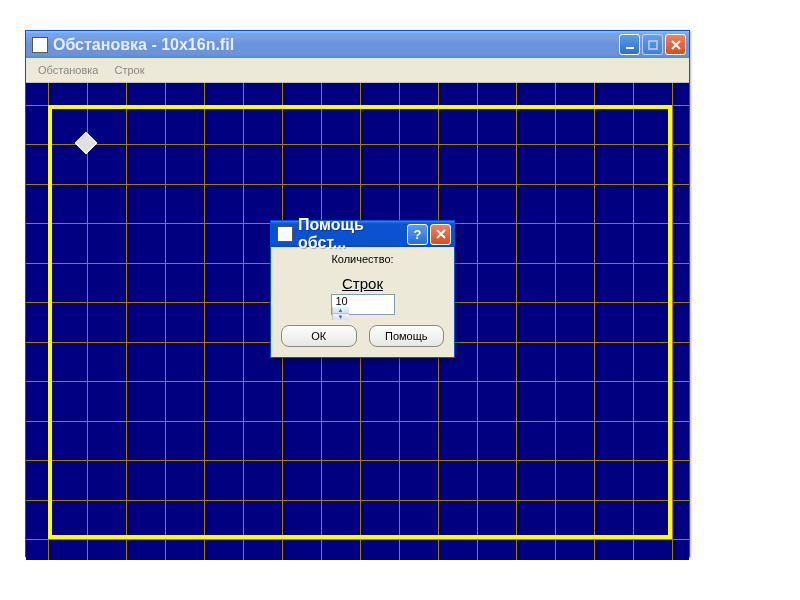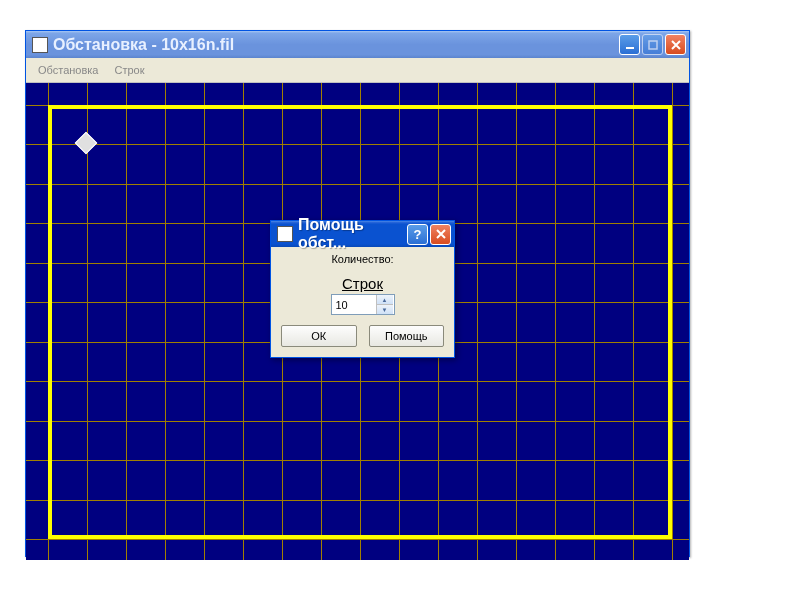--- a/index.html
+++ b/index.html
@@ -159,20 +159,21 @@
       margin-bottom: 2px;
       text-decoration: underline;
     }
     .spin-input {
       display: flex;
       width: 64px;
       height: 21px;
       border: 1px solid #7f9db9;
       background: #fff;
       align-items: stretch;
+      flex-direction: column;
     }
     .spin-input input {
       border: none;
       outline: none;
       width: 44px;
       padding: 0 4px;
       font-size: 11px;
       font-family: Tahoma, Arial, sans-serif;
     }
     .spin-btns {
@@ -196,21 +197,21 @@
       display: flex;
       justify-content: space-between;
       gap: 12px;
       margin-top: 10px;
     }
     .dlg-btn {
       flex: 1;
       height: 22px;
       background: linear-gradient(to bottom, #fdfdfd, #e8e8e2);
       border: 1px solid #8a8a7b;
-      border-radius: 2px;
+      border-radius: 8px;
       font-size: 11px;
       font-family: Tahoma, Arial, sans-serif;
       cursor: pointer;
     }
     .help-btn {
       width: 21px;
       height: 21px;
       border: 1px solid #fff;
       border-radius: 3px;
       background: linear-gradient(to bottom, #5a9de8, #2b6fd4);

